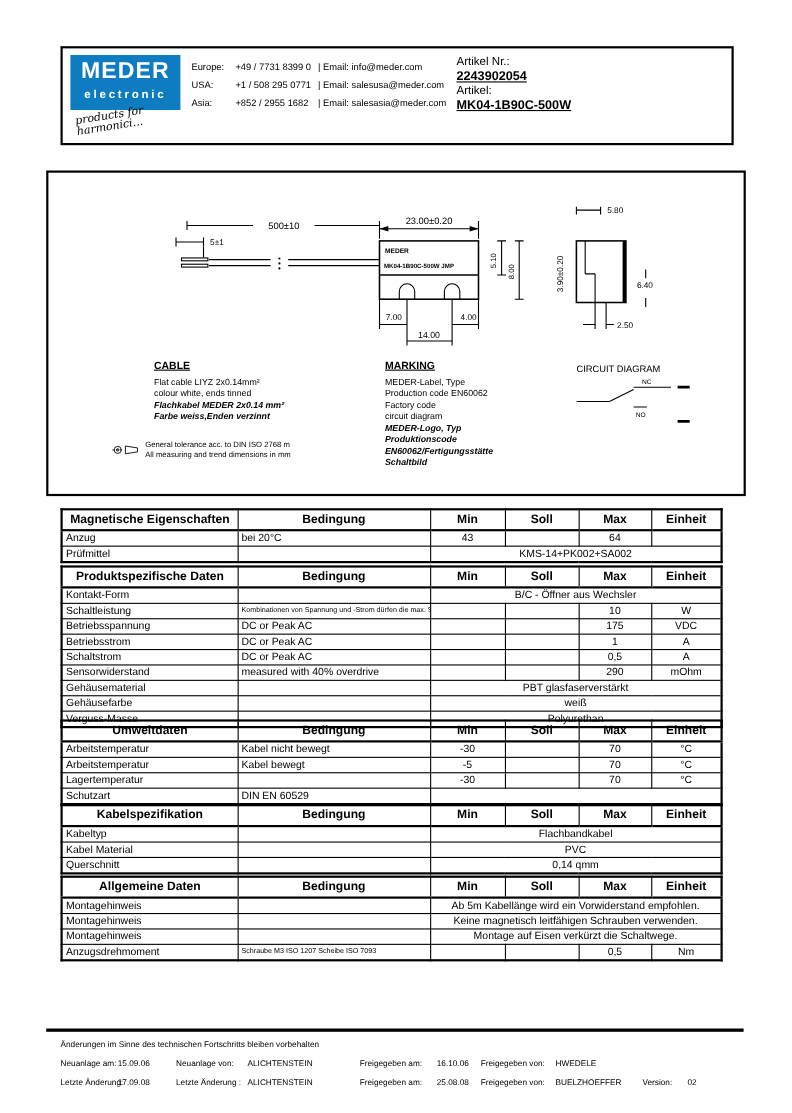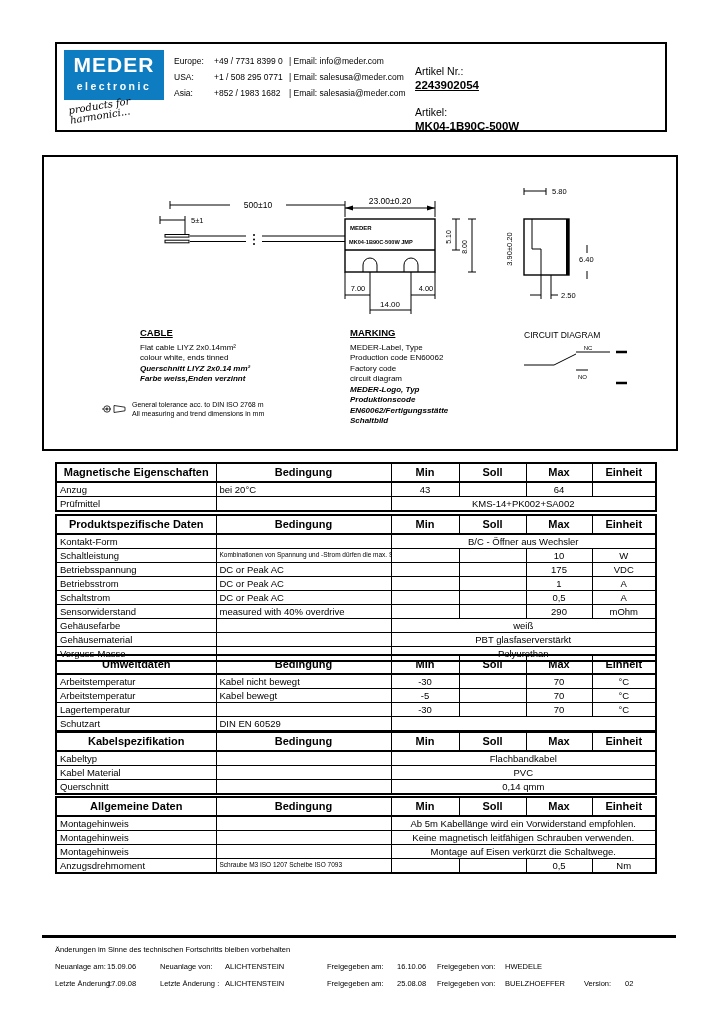--- a/index.html
+++ b/index.html
@@ -15,21 +15,21 @@
   .logo-electronic { font-size:10.5px; font-weight:bold; letter-spacing:2.5px; line-height:12px; }
   .tagline { position:absolute; left:12px; top:57px; transform:rotate(-9deg);
              font-family:"DejaVu Serif",serif; font-style:italic; font-size:10px;
              line-height:10px; white-space:pre-line; }
   .contacts { position:absolute; left:117px; top:9px; font-size:8.5px; }
   .contact-row { height:16px; line-height:16px; white-space:nowrap; }
   .c-region { display:inline-block; width:40px; }
   .c-phone  { display:inline-block; width:75px; }
   .c-email  { display:inline-block; }
   .article { position:absolute; left:358px; top:6px; }
-  .a-label { font-size:10.5px; margin-top:15px; }
+  .a-label { font-size:10.5px; margin-top:0; }
   .a-value { font-size:11.5px; font-weight:bold; margin-top:2px;text-decoration:underline; }
 
   
   .drawing-box { position:absolute; left:42px; top:155px; width:632px; height:292px;
                  border:2px solid #000; }
   .draw-svg { position:absolute; left:0; top:0; }
   .draw-svg line, .draw-svg rect, .draw-svg path { stroke:#000; fill:none; }
   .draw-svg text { font-family:"Liberation Sans",sans-serif; fill:#000; stroke:none; }
   .note { position:absolute; font-size:8px; line-height:10.5px; }
   .note-title { font-size:9.5px; font-weight:bold; text-decoration:underline; margin-bottom:4px; }
@@ -75,21 +75,21 @@
 harmonici...</div>
 
     <div class="contacts">
       <div class="contact-row">
         <span class="c-region">Europe:</span><span class="c-phone">+49 / 7731 8399 0</span><span class="c-email">| Email: info@meder.com</span>
       </div>
       <div class="contact-row">
         <span class="c-region">USA:</span><span class="c-phone">+1 / 508 295 0771</span><span class="c-email">| Email: salesusa@meder.com</span>
       </div>
       <div class="contact-row">
-        <span class="c-region">Asia:</span><span class="c-phone">+852 / 1983 1682</span><span class="c-email">| Email: salesasia@meder.com</span>
+        <span class="c-region">Asia:</span><span class="c-phone">+852 / 2955 1682</span><span class="c-email">| Email: salesasia@meder.com</span>
       </div>
     </div>
 
     <div class="article">
       <div class="a-label">Artikel Nr.:</div>
       <div class="a-value">2243902054</div>
       <div class="a-label">Artikel:</div>
       <div class="a-value">MK04-1B90C-500W</div>
     </div>
   </div>
@@ -176,21 +176,21 @@
       </g>
       <text x="508" y="37" text-anchor="start" font-size="7.5">5.80</text>
       <text x="535" y="105" text-anchor="start" font-size="7.5">6.40</text>
       <text x="517" y="141" text-anchor="start" font-size="7.5">2.50</text>
     </svg>
 
     <div class="note" style="left:96px; top:171px;">
       <div class="note-title">CABLE</div>
       <div class="note-line">Flat cable LIYZ 2x0.14mm²</div>
       <div class="note-line">colour white, ends tinned</div>
-      <div class="note-line it">Querschnitt LIYZ 2x0.14 mm²</div>
+      <div class="note-line it">Flachkabel MEDER 2x0.14 mm²</div>
       <div class="note-line it">Farbe weiss,Enden verzinnt</div>
     </div>
 
     <div class="note" style="left:306px; top:171px;">
       <div class="note-title">MARKING</div>
       <div class="note-line">MEDER-Label, Type</div>
       <div class="note-line">Production code EN60062</div>
       <div class="note-line">Factory code</div>
       <div class="note-line">circuit diagram</div>
       <div class="note-line it">MEDER-Logo, Typ</div>
@@ -320,28 +320,28 @@
     </tr>
     <tr>
       <td class="cl">Sensorwiderstand</td>
       <td class="cc">measured with 40% overdrive</td>
       <td class="cv"></td>
       <td class="cv"></td>
       <td class="cv">290</td>
       <td class="cv">mOhm</td>
     </tr>
     <tr>
+      <td class="cl">Gehäusematerial</td>
+      <td class="cc"></td>
+      <td class="cs" colspan="4">PBT glasfaserverstärkt</td>
+    </tr>
+    <tr>
       <td class="cl">Gehäusefarbe</td>
       <td class="cc"></td>
       <td class="cs" colspan="4">weiß</td>
-    </tr>
-    <tr>
-      <td class="cl">Gehäusematerial</td>
-      <td class="cc"></td>
-      <td class="cs" colspan="4">PBT glasfaserverstärkt</td>
     </tr>
     <tr>
       <td class="cl">Verguss-Masse</td>
       <td class="cc"></td>
       <td class="cs" colspan="4">Polyurethan</td>
     </tr>
   </tbody>
     </table>
 
   <table class="spec t3">

